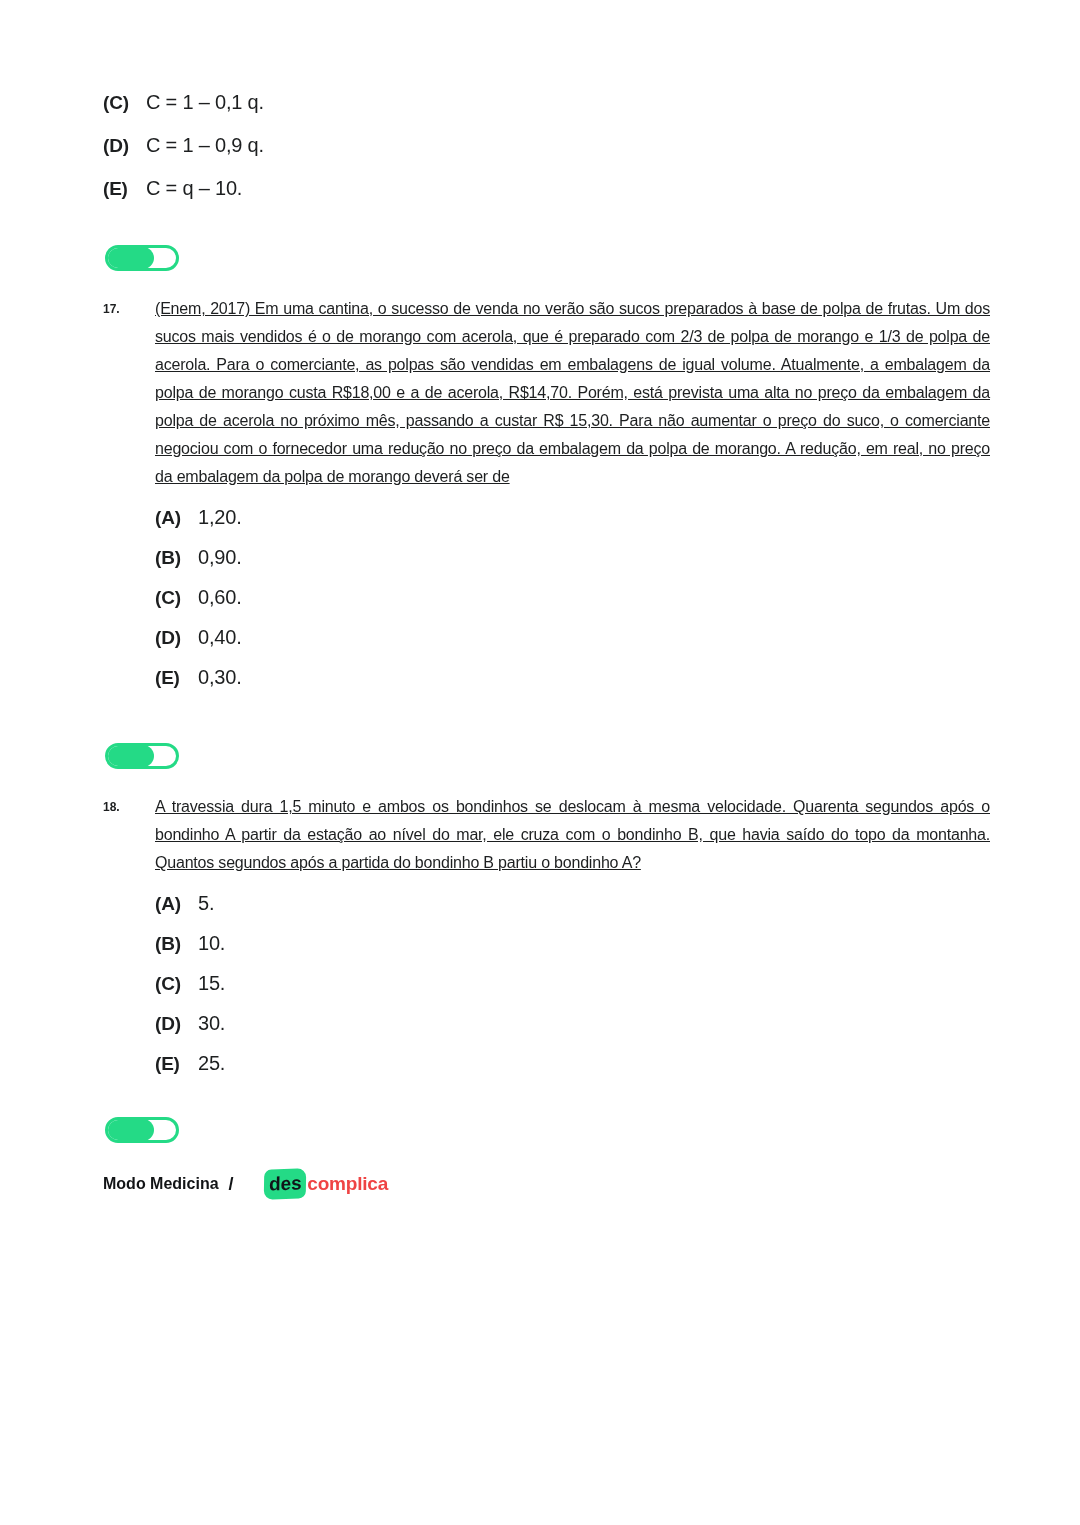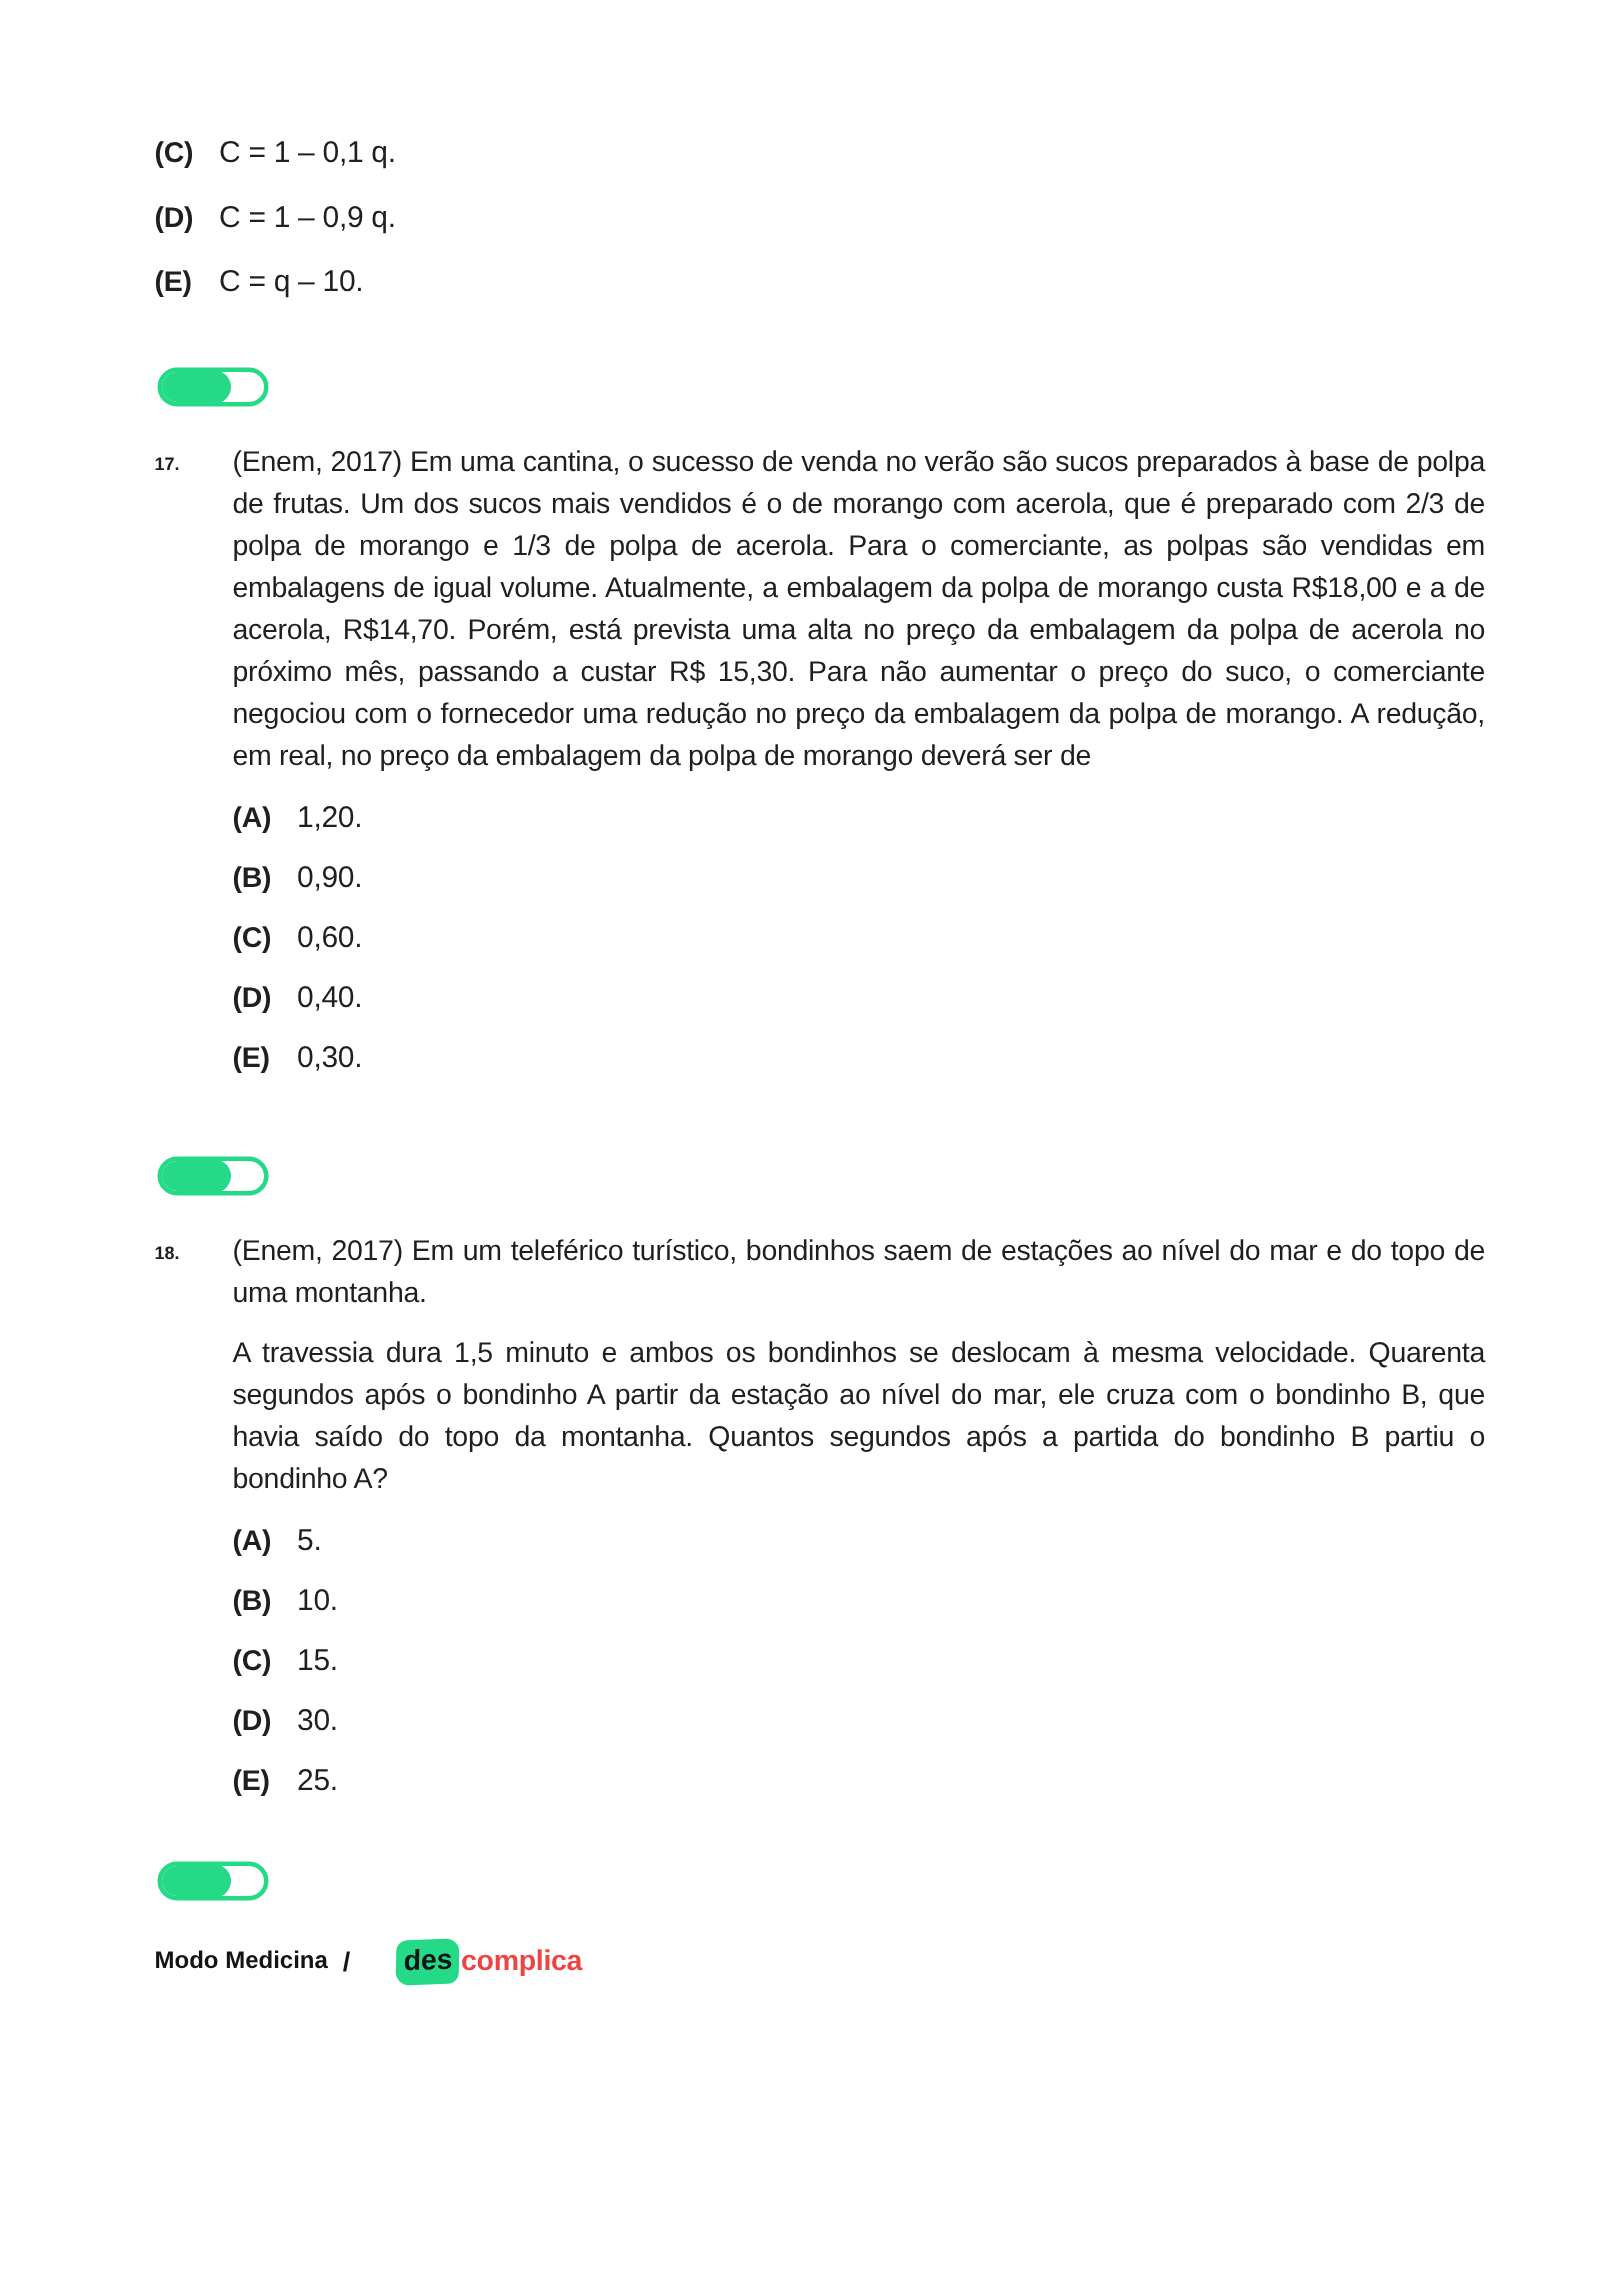--- a/index.html
+++ b/index.html
@@ -61,24 +61,25 @@
     align-items:flex-start;
   }
   .qnum {
     flex:0 0 52px;
     font-weight:700;
     font-size:12px;
     line-height:28px;
   }
   .qbody { flex:1; }
   .qbody p {
-    font-size:19px;
+    font-size:16px;
     line-height:28px;
     text-align:justify;
     letter-spacing:-0.2px;
+    text-decoration:underline;
   }
   .qbody p + p { margin-top:12px; }
   .qbody .options-list { margin-top:12px; }
   .qbody .option-row { margin-bottom:11px; }
   
   .footer {
     display:flex;
     align-items:center;
     margin-top:26px;
   }
@@ -170,21 +171,20 @@
     </div>
   </div>
 
   <div class="toggle toggle-gap-b">
     <div class="toggle-fill"></div>
   </div>
 
   <div class="question">
     <div class="qnum">18.</div>
     <div class="qbody">
-      <p>(Enem, 2017) Em um teleférico turístico, bondinhos saem de estações ao nível do mar e do topo de uma montanha.</p>
       <p>A travessia dura 1,5 minuto e ambos os bondinhos se deslocam à mesma velocidade. Quarenta segundos após o bondinho A partir da estação ao nível do mar, ele cruza com o bondinho B, que havia saído do topo da montanha. Quantos segundos após a partida do bondinho B partiu o bondinho A?</p>
       <div class="options-list">
         <div class="option-row">
           <span class="option-letter">(A)</span>
           <span class="option-value">5.</span>
         </div>
         <div class="option-row">
           <span class="option-letter">(B)</span>
           <span class="option-value">10.</span>
         </div>

